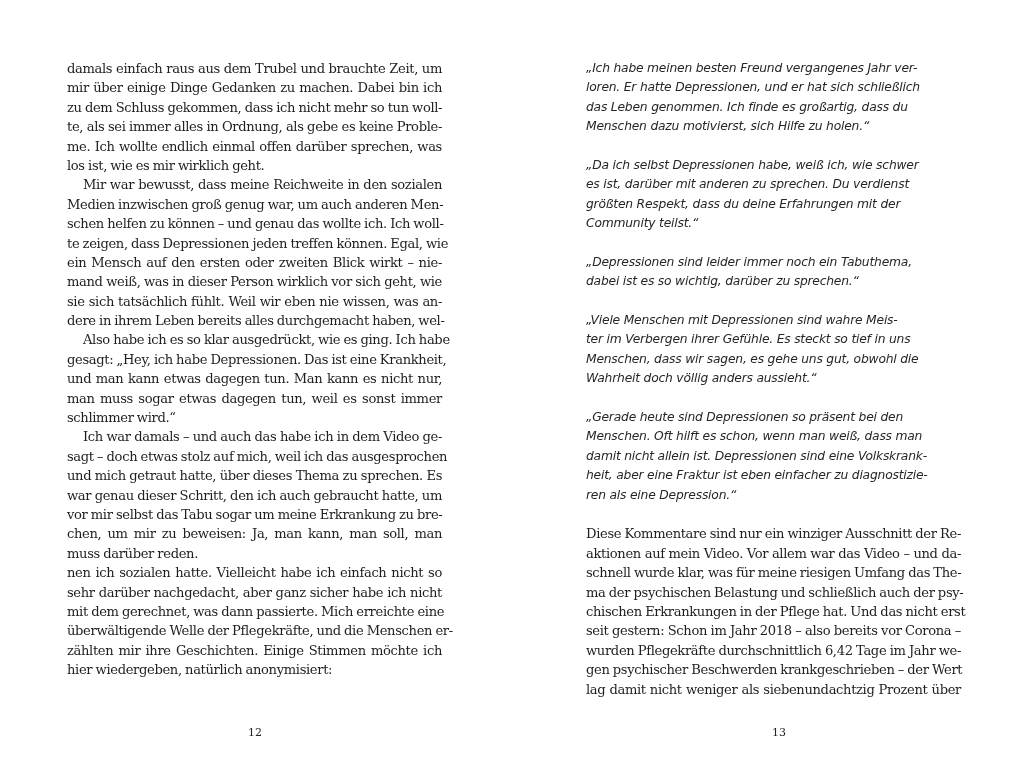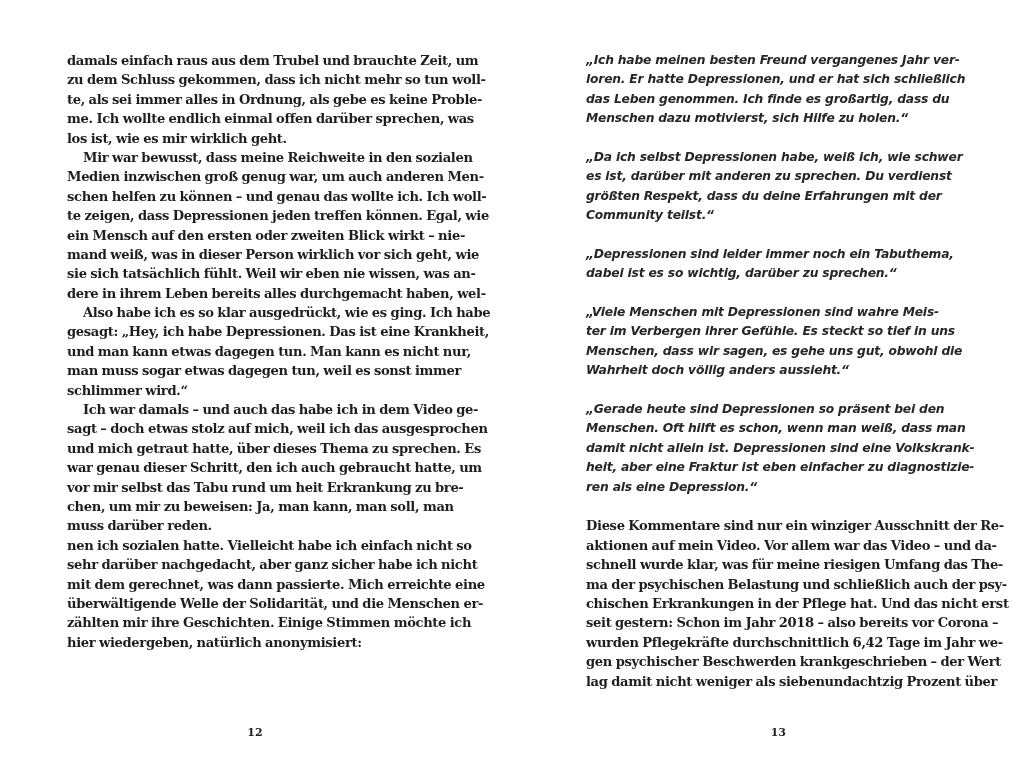--- a/index.html
+++ b/index.html
@@ -23,31 +23,30 @@
     .page {
       position: absolute;
       top: 0;
       width: 510px;
       height: 769px;
     }
     .page.left { left: 0; }
     .page.right { left: 510px; }
     .text-block {
       position: absolute;
-      top: 51px;
+      top: 59px;
       width: 375px;
       font-family: "DejaVu Serif", "Liberation Serif", serif;
       font-size: 13.1px;
       line-height: 19.4px;
       letter-spacing: -0.35px;
       word-spacing: -0.5px;
       text-align: justify;
       text-align-last: left;
       hyphens: manual;
-      font-weight: bold;
     }
     .page.left .text-block { left: 67px; }
     .page.right .text-block { left: 76px; }
     .line {
       display: block;
       white-space: nowrap;
       text-align: justify;
       text-align-last: justify;
       height: 19.4px;
       overflow: visible;
@@ -76,38 +75,39 @@
       white-space: nowrap;
       height: 19.4px;
     }
     .after-quotes { display: block; margin-top: 6px; }
 
     .page-number {
       position: absolute;
       top: 726px;
       font-family: "DejaVu Serif", "Liberation Serif", serif;
       font-size: 11px;
-      font-weight: bold;
+      font-weight: normal;
       color: #222;
       width: 40px;
       text-align: center;
     }
     .page.left .page-number { left: 235px; }
     .page.right .page-number { left: 236px; text-align: right; }
   </style>
 </head>
 <body>
 
 <div class="spread">
 
   <div class="page left">
     <div class="text-block">
 
       <div class="para">
         <span class="line">damals einfach raus aus dem Trubel und brauchte Zeit, um</span>
+        <span class="line">mir über einige Dinge Gedanken zu machen. Dabei bin ich</span>
         <span class="line">zu dem Schluss gekommen, dass ich nicht mehr so tun woll-</span>
         <span class="line">te, als sei immer alles in Ordnung, als gebe es keine Proble-</span>
         <span class="line">me. Ich wollte endlich einmal offen darüber sprechen, was</span>
         <span class="line last">los ist, wie es mir wirklich geht.</span>
       </div>
 
       <div class="para">
         <span class="line indent">Mir war bewusst, dass meine Reichweite in den sozialen</span>
         <span class="line">Medien inzwischen groß genug war, um auch anderen Men-</span>
         <span class="line">schen helfen zu können – und genau das wollte ich. Ich woll-</span>
@@ -124,30 +124,30 @@
         <span class="line">und man kann etwas dagegen tun. Man kann es nicht nur,</span>
         <span class="line">man muss sogar etwas dagegen tun, weil es sonst immer</span>
         <span class="line last">schlimmer wird.“</span>
       </div>
 
       <div class="para">
         <span class="line indent">Ich war damals – und auch das habe ich in dem Video ge-</span>
         <span class="line">sagt – doch etwas stolz auf mich, weil ich das ausgesprochen</span>
         <span class="line">und mich getraut hatte, über dieses Thema zu sprechen. Es</span>
         <span class="line">war genau dieser Schritt, den ich auch gebraucht hatte, um</span>
-        <span class="line">vor mir selbst das Tabu rund um heit Erkrankung zu bre-</span>
+        <span class="line">vor mir selbst das Tabu sogar um meine Erkrankung zu bre-</span>
         <span class="line">chen, um mir zu beweisen: Ja, man kann, man soll, man</span>
         <span class="line last">muss darüber reden.</span>
       </div>
 
       <div class="para">
         <span class="line">nen ich sozialen hatte. Vielleicht habe ich einfach nicht so</span>
         <span class="line">sehr darüber nachgedacht, aber ganz sicher habe ich nicht</span>
         <span class="line">mit dem gerechnet, was dann passierte. Mich erreichte eine</span>
-        <span class="line">überwältigende Welle der Solidarität, und die Menschen er-</span>
+        <span class="line">überwältigende Welle der Pflegekräfte, und die Menschen er-</span>
         <span class="line">zählten mir ihre Geschichten. Einige Stimmen möchte ich</span>
         <span class="line last">hier wiedergeben, natürlich anonymisiert:</span>
       </div>
 
     </div>
     <div class="page-number">12</div>
   </div>
 
   <div class="page right">
     <div class="text-block">

